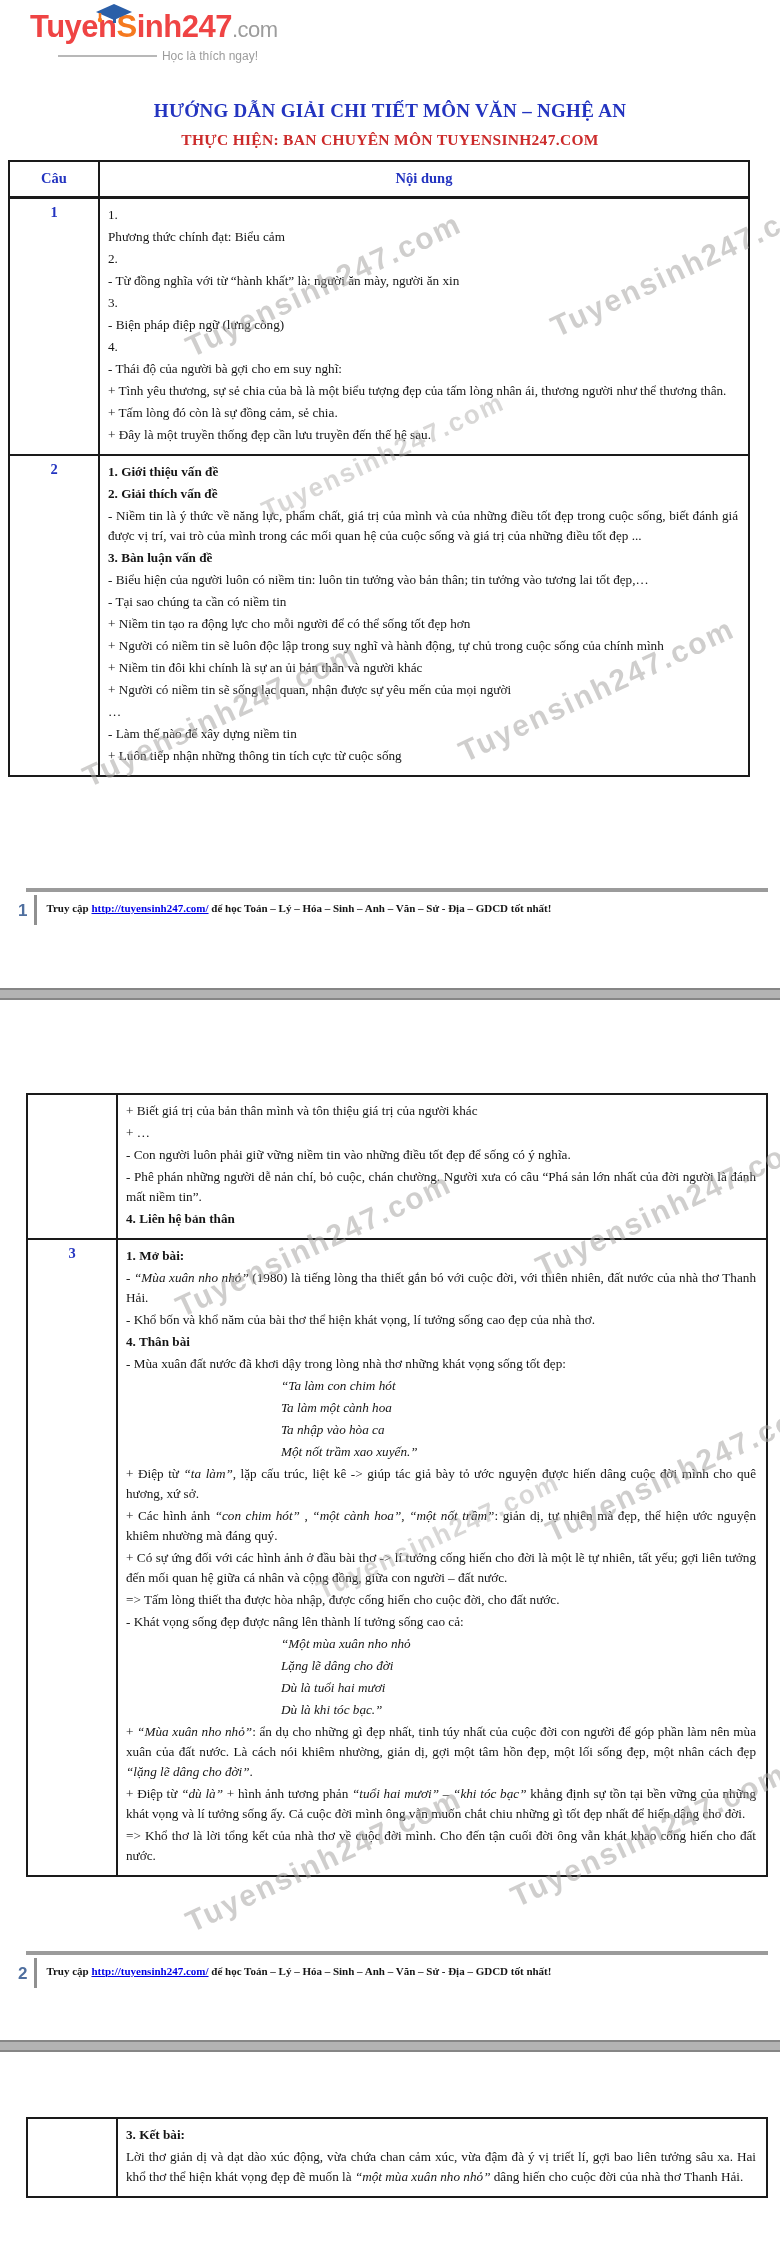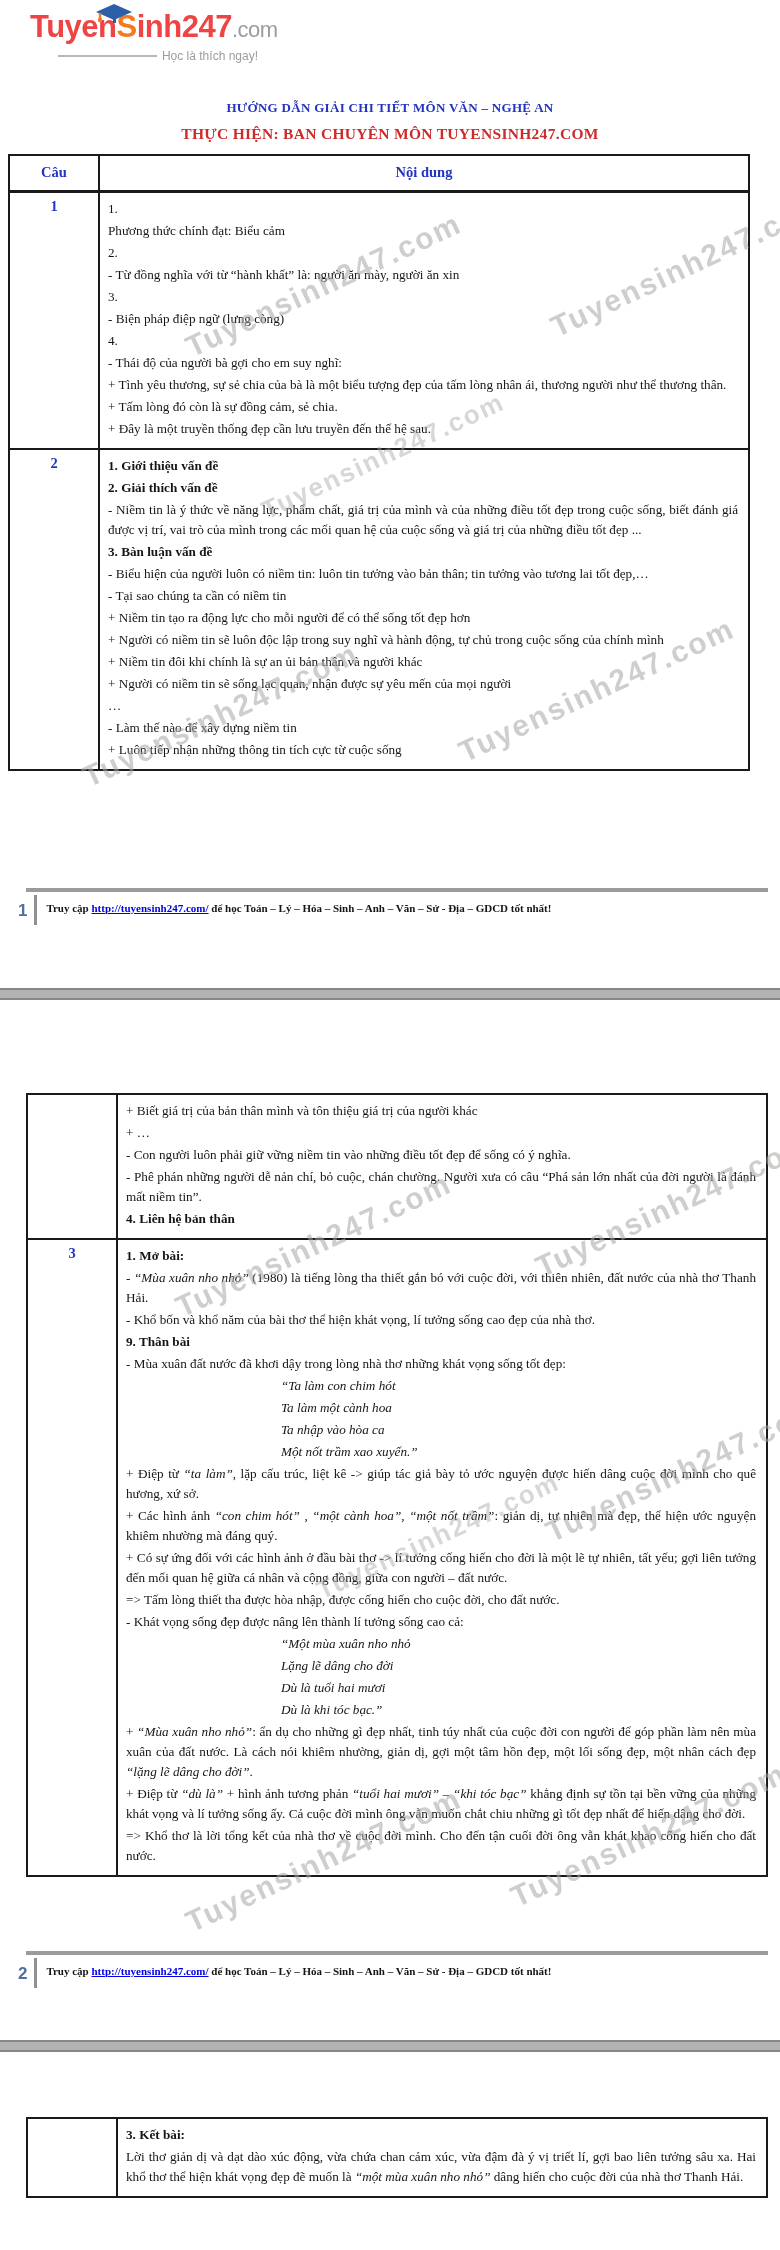--- a/index.html
+++ b/index.html
@@ -20,21 +20,21 @@
   .logo-word { font-family:"Liberation Sans","DejaVu Sans",sans-serif; font-weight:bold; font-size:31px; line-height:34px; letter-spacing:-0.5px; position:relative; }
   .lg-blue { color:#ef4444; }
   .lg-orange { color:#f5791f; }
   .lg-gray { color:#9c9c9c; font-weight:normal; font-size:22px; }
   .cap { position:absolute; left:64px; top:-12px; }
   .logo-tagline { display:flex; align-items:center; gap:5px; margin-left:28px; margin-top:2px; width:200px; }
   .logo-tagline .rule { height:2px; background:#b8b8b8; flex:1 1 auto; }
   .logo-tagline .tg { font-family:"Liberation Sans","DejaVu Sans",sans-serif; font-size:12px; color:#9c9c9c; white-space:nowrap; }
 
   
-  .doc-title { margin-top:100px; text-align:center; font-weight:bold; font-size:13px; color:#2334c0; letter-spacing:0.3px; }
+  .doc-title { margin-top:100px; text-align:center; font-weight:bold; font-size:19px; color:#2334c0; letter-spacing:0.3px; }
   .doc-subtitle { margin-top:9px; text-align:center; font-weight:bold; font-size:15.5px; color:#cc2b2b; letter-spacing:0.3px; }
 
   
   table.doc-table { border-collapse:collapse; width:742px; margin-left:26px; table-layout:fixed; background:transparent; }
   #p1 table.doc-table { margin-top:11px;margin-left:8px; }
   #p2 table.doc-table { margin-top:93px; }
   #p3 table.doc-table { margin-top:65px;padding-left:26px; }
   .doc-table th, .doc-table td { border:2px solid #1a1a1a; vertical-align:top; }
   .doc-table th { height:36px; vertical-align:middle; text-align:center; color:#2334c0; font-size:14.5px; border-bottom:3px solid #1a1a1a; }
   .col-cau { width:90px; }
@@ -189,21 +189,21 @@
             <div class="line l-norm"><span class="seg-n">- Phê phán những người dễ nản chí, bỏ cuộc, chán chường. Người xưa có câu “Phá sản lớn nhất của đời người là đánh mất niềm tin”.</span></div>
             <div class="line l-bold"><span class="seg-n">4. Liên hệ bản thân</span></div>
           </td>
       </tr>
       <tr>
         <td class="cau">3</td>
         <td class="content">
             <div class="line l-bold"><span class="seg-n">1. Mở bài:</span></div>
             <div class="line l-norm"><span class="seg-n">- </span><span class="seg-i">“Mùa xuân nho nhỏ”</span><span class="seg-n"> (1980) là tiếng lòng tha thiết gắn bó với cuộc đời, với thiên nhiên, đất nước của nhà thơ Thanh Hải.</span></div>
             <div class="line l-norm"><span class="seg-n">- Khổ bốn và khổ năm của bài thơ thể hiện khát vọng, lí tưởng sống cao đẹp của nhà thơ.</span></div>
-            <div class="line l-bold"><span class="seg-n">9. Thân bài</span></div>
+            <div class="line l-bold"><span class="seg-n">4. Thân bài</span></div>
             <div class="line l-norm"><span class="seg-n">- Mùa xuân đất nước đã khơi dậy trong lòng nhà thơ những </span><span class="seg-u">khát vọng sống tốt đẹp</span><span class="seg-n">:</span></div>
             <div class="line l-poem"><span class="seg-n">“Ta làm con chim hót</span></div>
             <div class="line l-poem"><span class="seg-n">Ta làm một cành hoa</span></div>
             <div class="line l-poem"><span class="seg-n">Ta nhập vào hòa ca</span></div>
             <div class="line l-poem"><span class="seg-n">Một nốt trầm xao xuyến.”</span></div>
             <div class="line l-norm"><span class="seg-n">+ Điệp từ </span><span class="seg-i">“ta làm”</span><span class="seg-n">, lặp cấu trúc, liệt kê -&gt; giúp tác giả bày tỏ ước nguyện được hiến dâng cuộc đời mình cho quê hương, xứ sở.</span></div>
             <div class="line l-norm"><span class="seg-n">+ Các hình ảnh </span><span class="seg-i">“con chim hót”</span><span class="seg-n"> , </span><span class="seg-i">“một cành hoa”</span><span class="seg-n">, </span><span class="seg-i">“một nốt trầm”</span><span class="seg-n">: giản dị, tự nhiên mà đẹp, thể hiện ước nguyện khiêm nhường mà đáng quý.</span></div>
             <div class="line l-norm"><span class="seg-n">+ Có sự ứng đối với các hình ảnh ở đầu bài thơ -&gt; lí tưởng cống hiến cho đời là một lẽ tự nhiên, tất yếu; gợi liên tưởng đến mối quan hệ giữa cá nhân và cộng đồng, giữa con người – đất nước.</span></div>
             <div class="line l-norm"><span class="seg-n">=&gt; Tấm lòng thiết tha được hòa nhập, được cống hiến cho cuộc đời, cho đất nước.</span></div>
             <div class="line l-norm"><span class="seg-n">- Khát vọng sống đẹp được nâng lên thành </span><span class="seg-u">lí tưởng sống cao cả</span><span class="seg-n">:</span></div>

